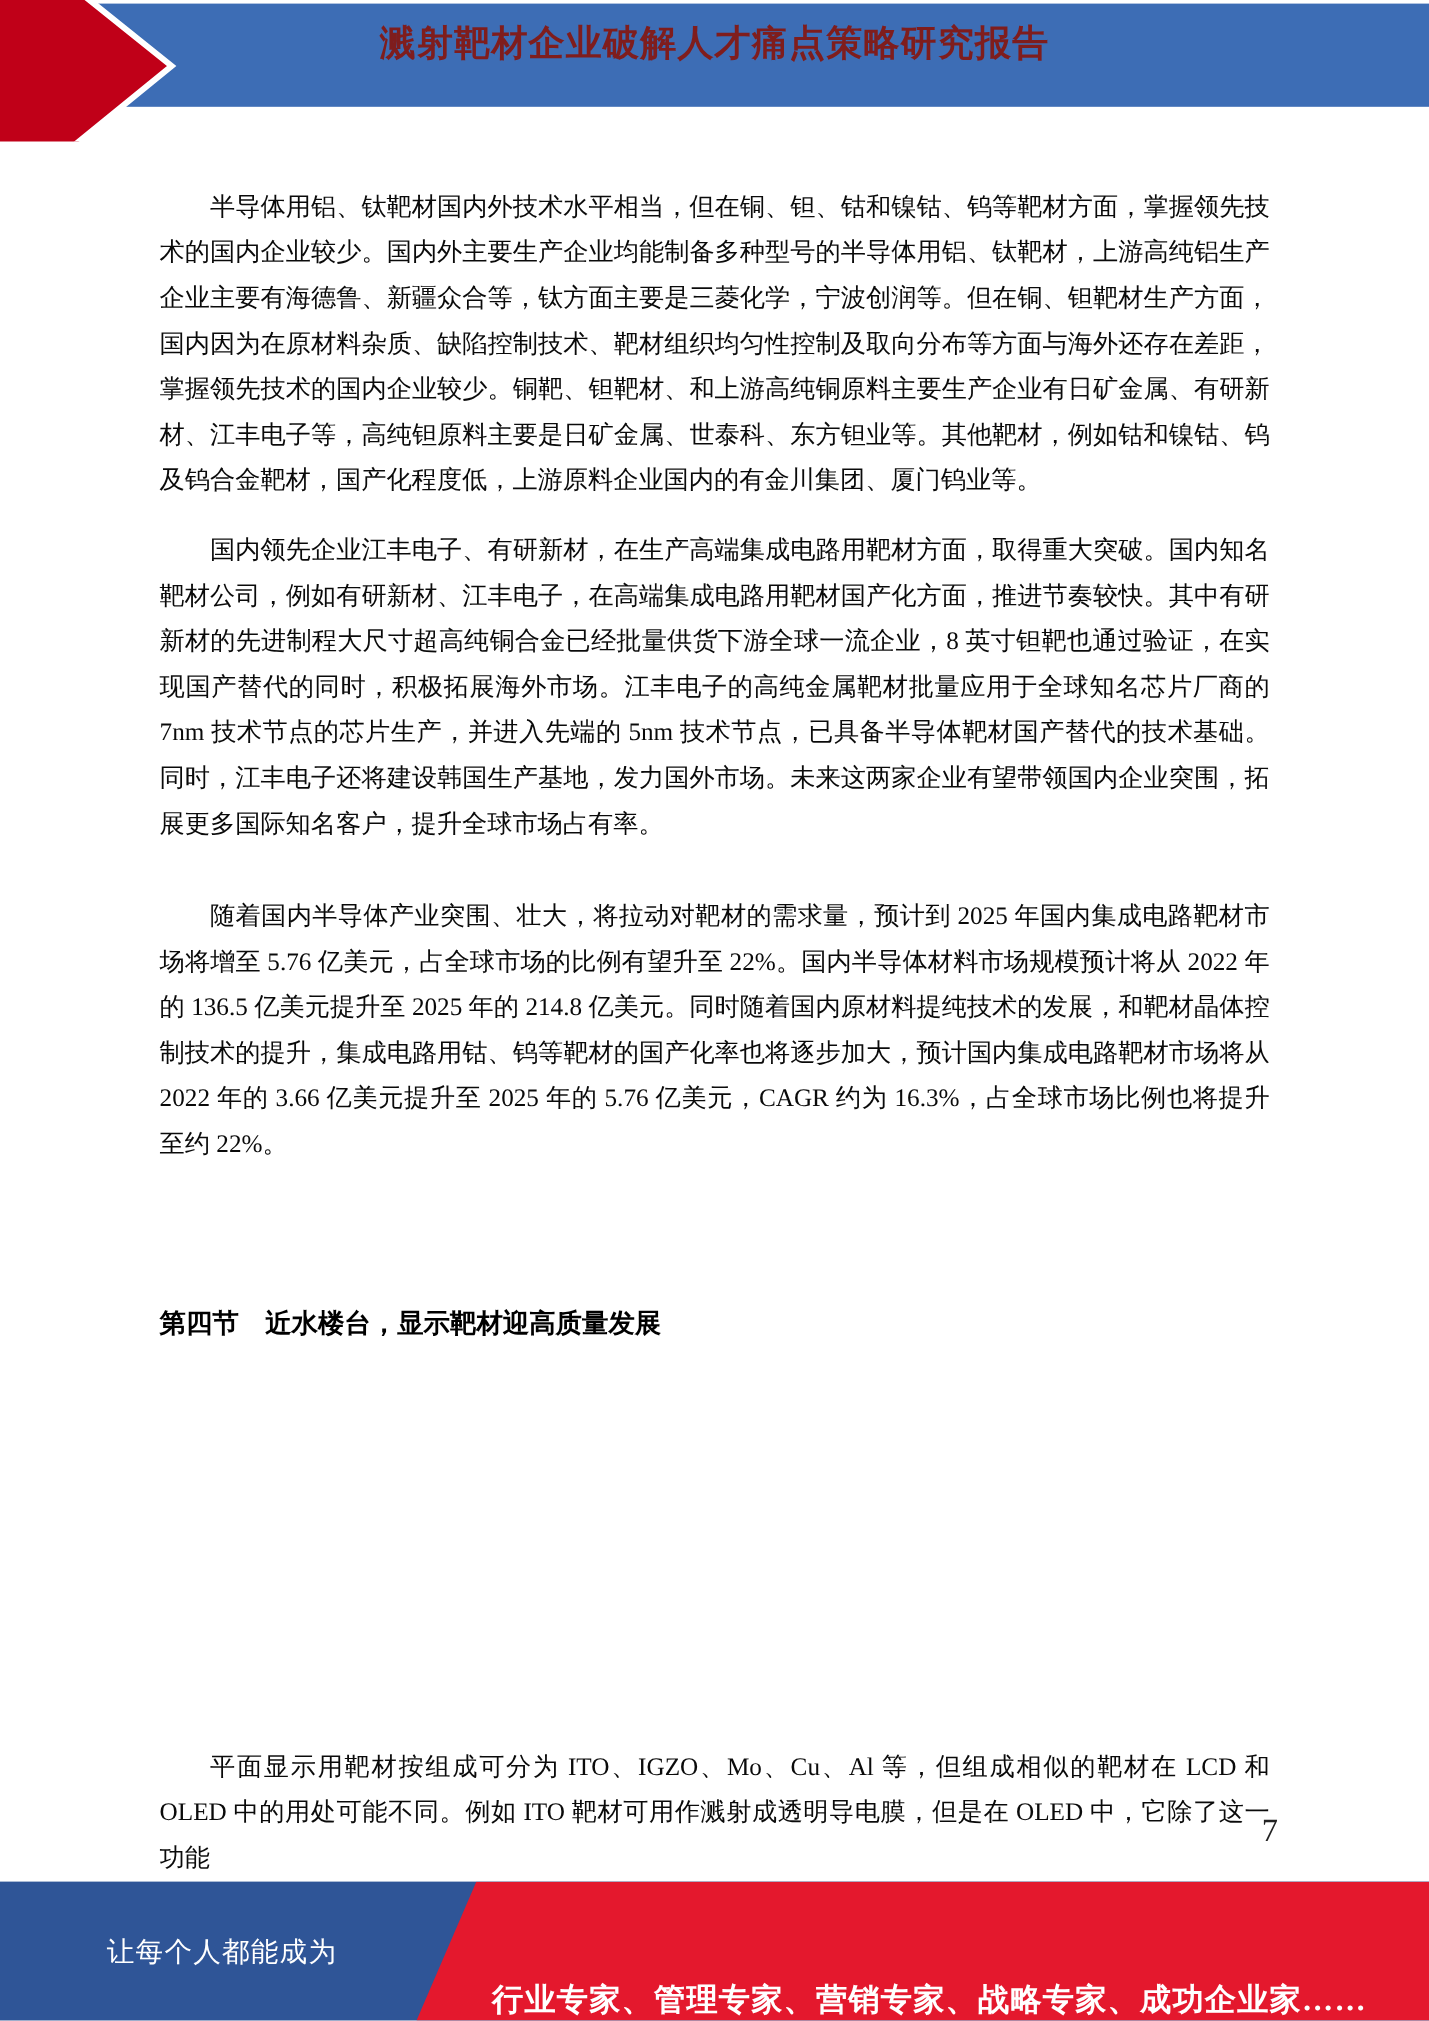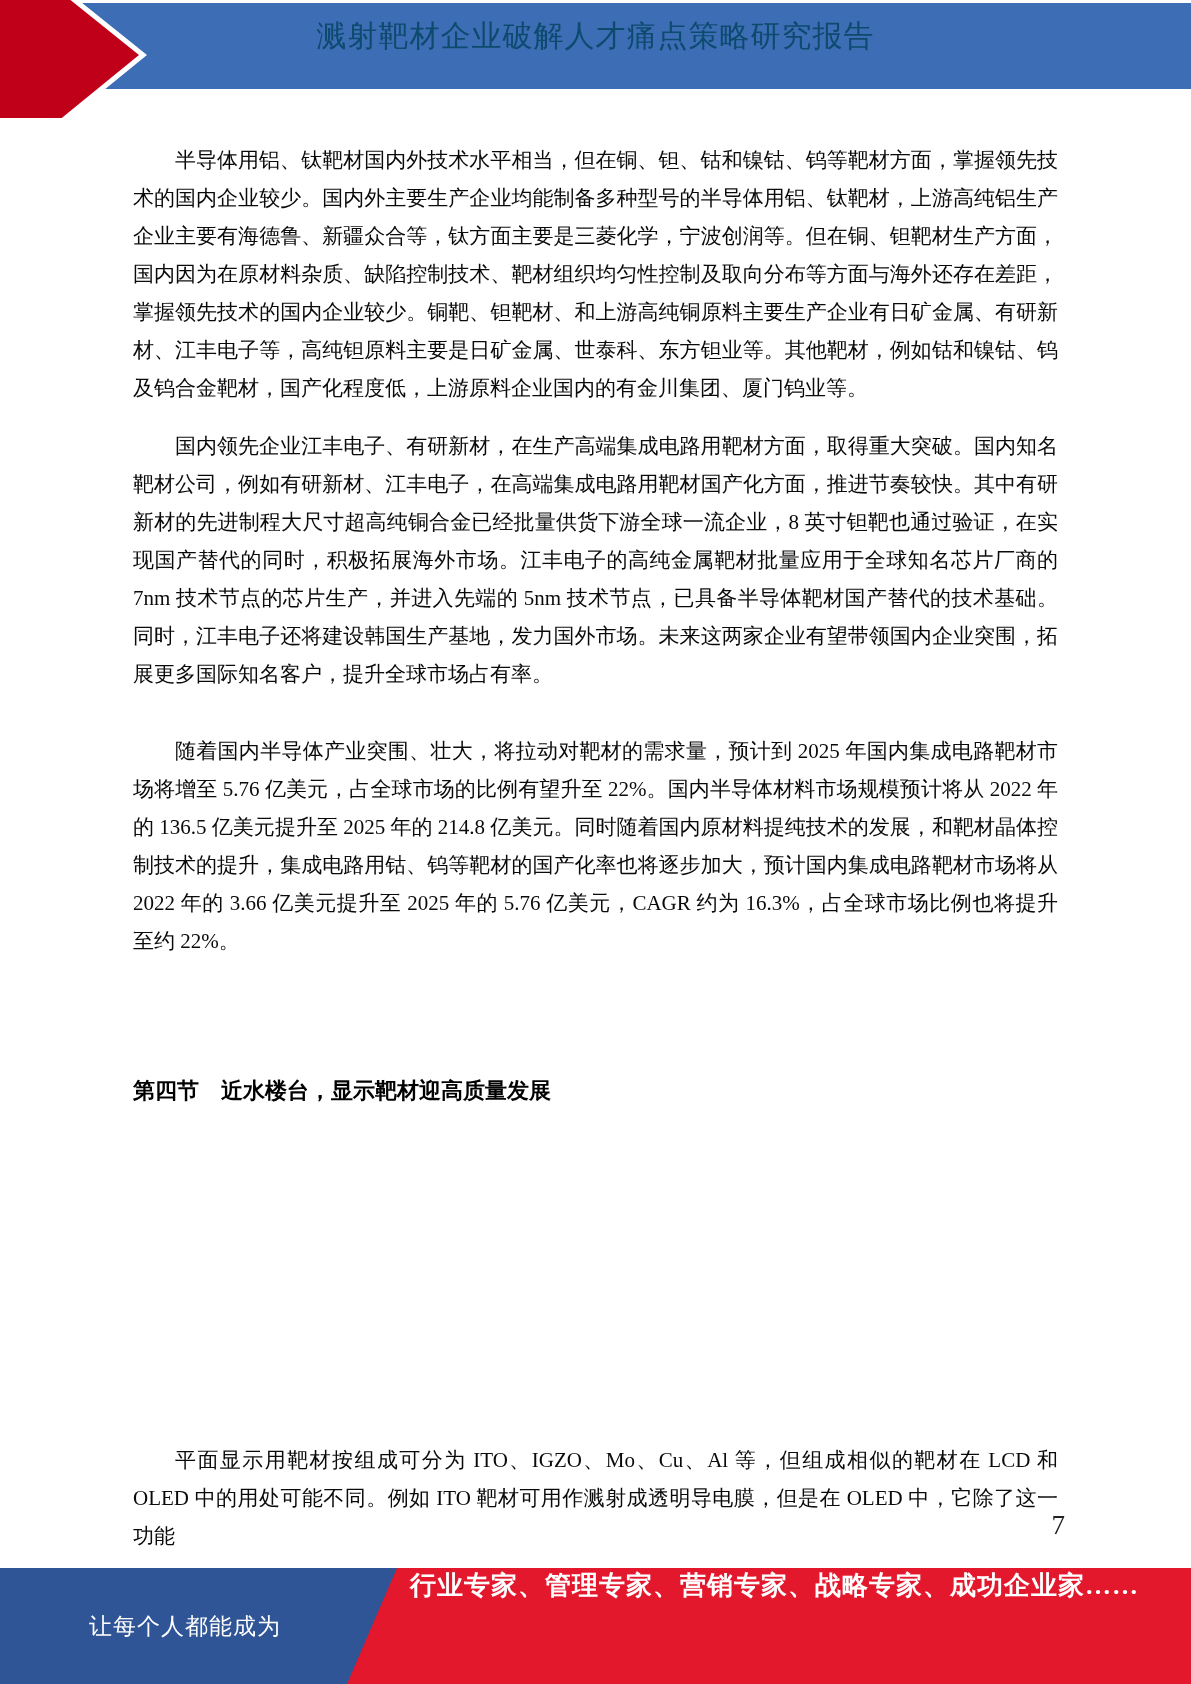--- a/index.html
+++ b/index.html
@@ -14,27 +14,27 @@
 
   
   .banner{
     position:absolute;top:3px;left:70px;right:0;height:86px;
     background:#3d6db5;
   }
   .banner-title{
     position:absolute;top:3px;left:0;right:0;height:66px;
     display:flex;align-items:center;justify-content:center;
     font-family:"Liberation Sans","DejaVu Sans",sans-serif;
-    font-weight:normal;font-size:30px;color:#0c4a6e;
+    font-weight:bold;font-size:30px;color:#7f1d1d;
     letter-spacing:1px;
   }
   .chevron{position:absolute;top:0;left:0;}
 
   
-  .blk{position:absolute;left:133px;width:925px;}
+  .blk{position:absolute;left:133px;width:925px;margin-top:12px;}
   p.body-par{
     margin:0;
     font-size:21px;line-height:38px;
     text-align:justify;
     text-indent:2em;
   }
   .h-section,.h-sub{
     margin:0;
     font-family:"Liberation Sans","DejaVu Sans",sans-serif;
     font-weight:bold;font-size:22px;line-height:34px;color:#000;
@@ -51,21 +51,21 @@
     position:absolute;inset:0;background:#2f5597;
     display:flex;align-items:center;
   }
   .footer-blue span{
     padding-left:89px;
     color:#ffffff;font-size:23px;letter-spacing:1px;
   }
   .footer-red{
     position:absolute;inset:0;background:#e4182d;
     clip-path:polygon(397px 0, 1191px 0, 1191px 116px, 347px 116px);
-    display:flex;align-items:flex-start;
+    display:flex;align-items:flex-end;
   }
   .footer-red span{
     padding-left:410px;
     color:#ffffff;font-size:26px;font-weight:bold;letter-spacing:1px;
   }
 </style>
 </head>
 <body>
 
 <div class="page">

